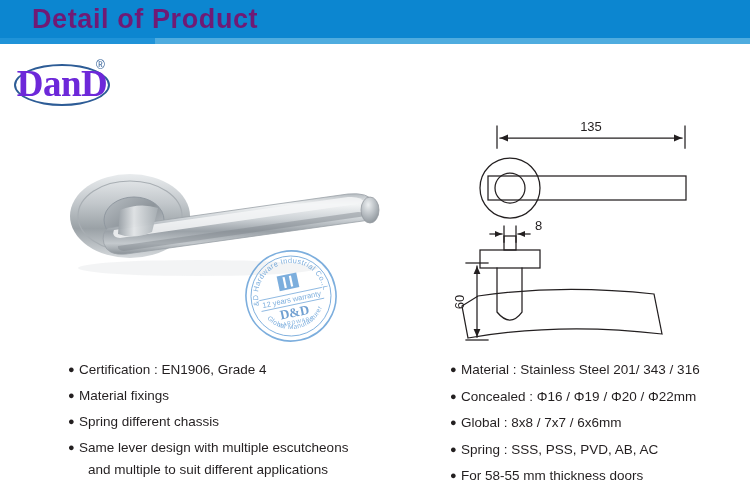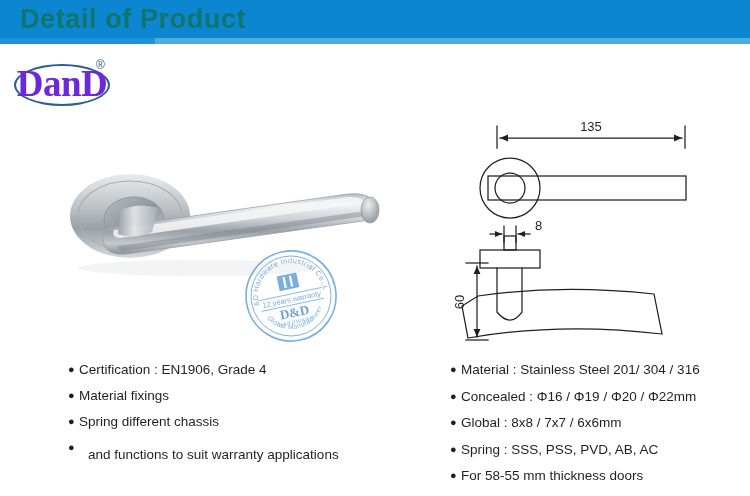--- a/index.html
+++ b/index.html
@@ -30,24 +30,24 @@
     background: #1f93d8;
   }
   #banner-underline-light {
     position: absolute;
     left: 155px; top: 38px;
     width: 595px; height: 6px;
     background: #4facdf;
   }
   #banner-title {
     position: absolute;
-    left: 20px; top: 4px;
+    left: 32px; top: 4px;
     font-size: 27px;
     font-weight: bold;
-    color: #0f766e;
+    color: #701a75;
     letter-spacing: 0.6px;
     line-height: 31px;
     white-space: nowrap;
   }
 
   
   #logo {
     position: absolute;
     left: 14px; top: 56px;
     width: 120px; height: 54px;
@@ -280,29 +280,30 @@
     <span class="spec-bullet">●</span>
     <span class="spec-text">Material fixings</span>
   </div>
   <div class="spec-item">
     <span class="spec-bullet">●</span>
     <span class="spec-text">Spring different chassis</span>
   </div>
   <div class="spec-item">
     <span class="spec-bullet">●</span>
     <span class="spec-text">
-      <span class="line2">and functions to suit warranty applications</span>
+      <span>Same lever design with multiple escutcheons</span>
+      <span class="line2">and multiple to suit different applications</span>
     </span>
   </div>
 </div>
 
 <div id="spec-right" class="spec-col">
   <div class="spec-item">
     <span class="spec-bullet">●</span>
-    <span class="spec-text">Material : Stainless Steel 201/ 304 / 316</span>
+    <span class="spec-text">Material : Stainless Steel 201/ 343 / 316</span>
   </div>
   <div class="spec-item">
     <span class="spec-bullet">●</span>
     <span class="spec-text">Concealed : Φ16 / Φ19 / Φ20 / Φ22mm</span>
   </div>
   <div class="spec-item">
     <span class="spec-bullet">●</span>
     <span class="spec-text">Global : 8x8 / 7x7 / 6x6mm</span>
   </div>
   <div class="spec-item">

